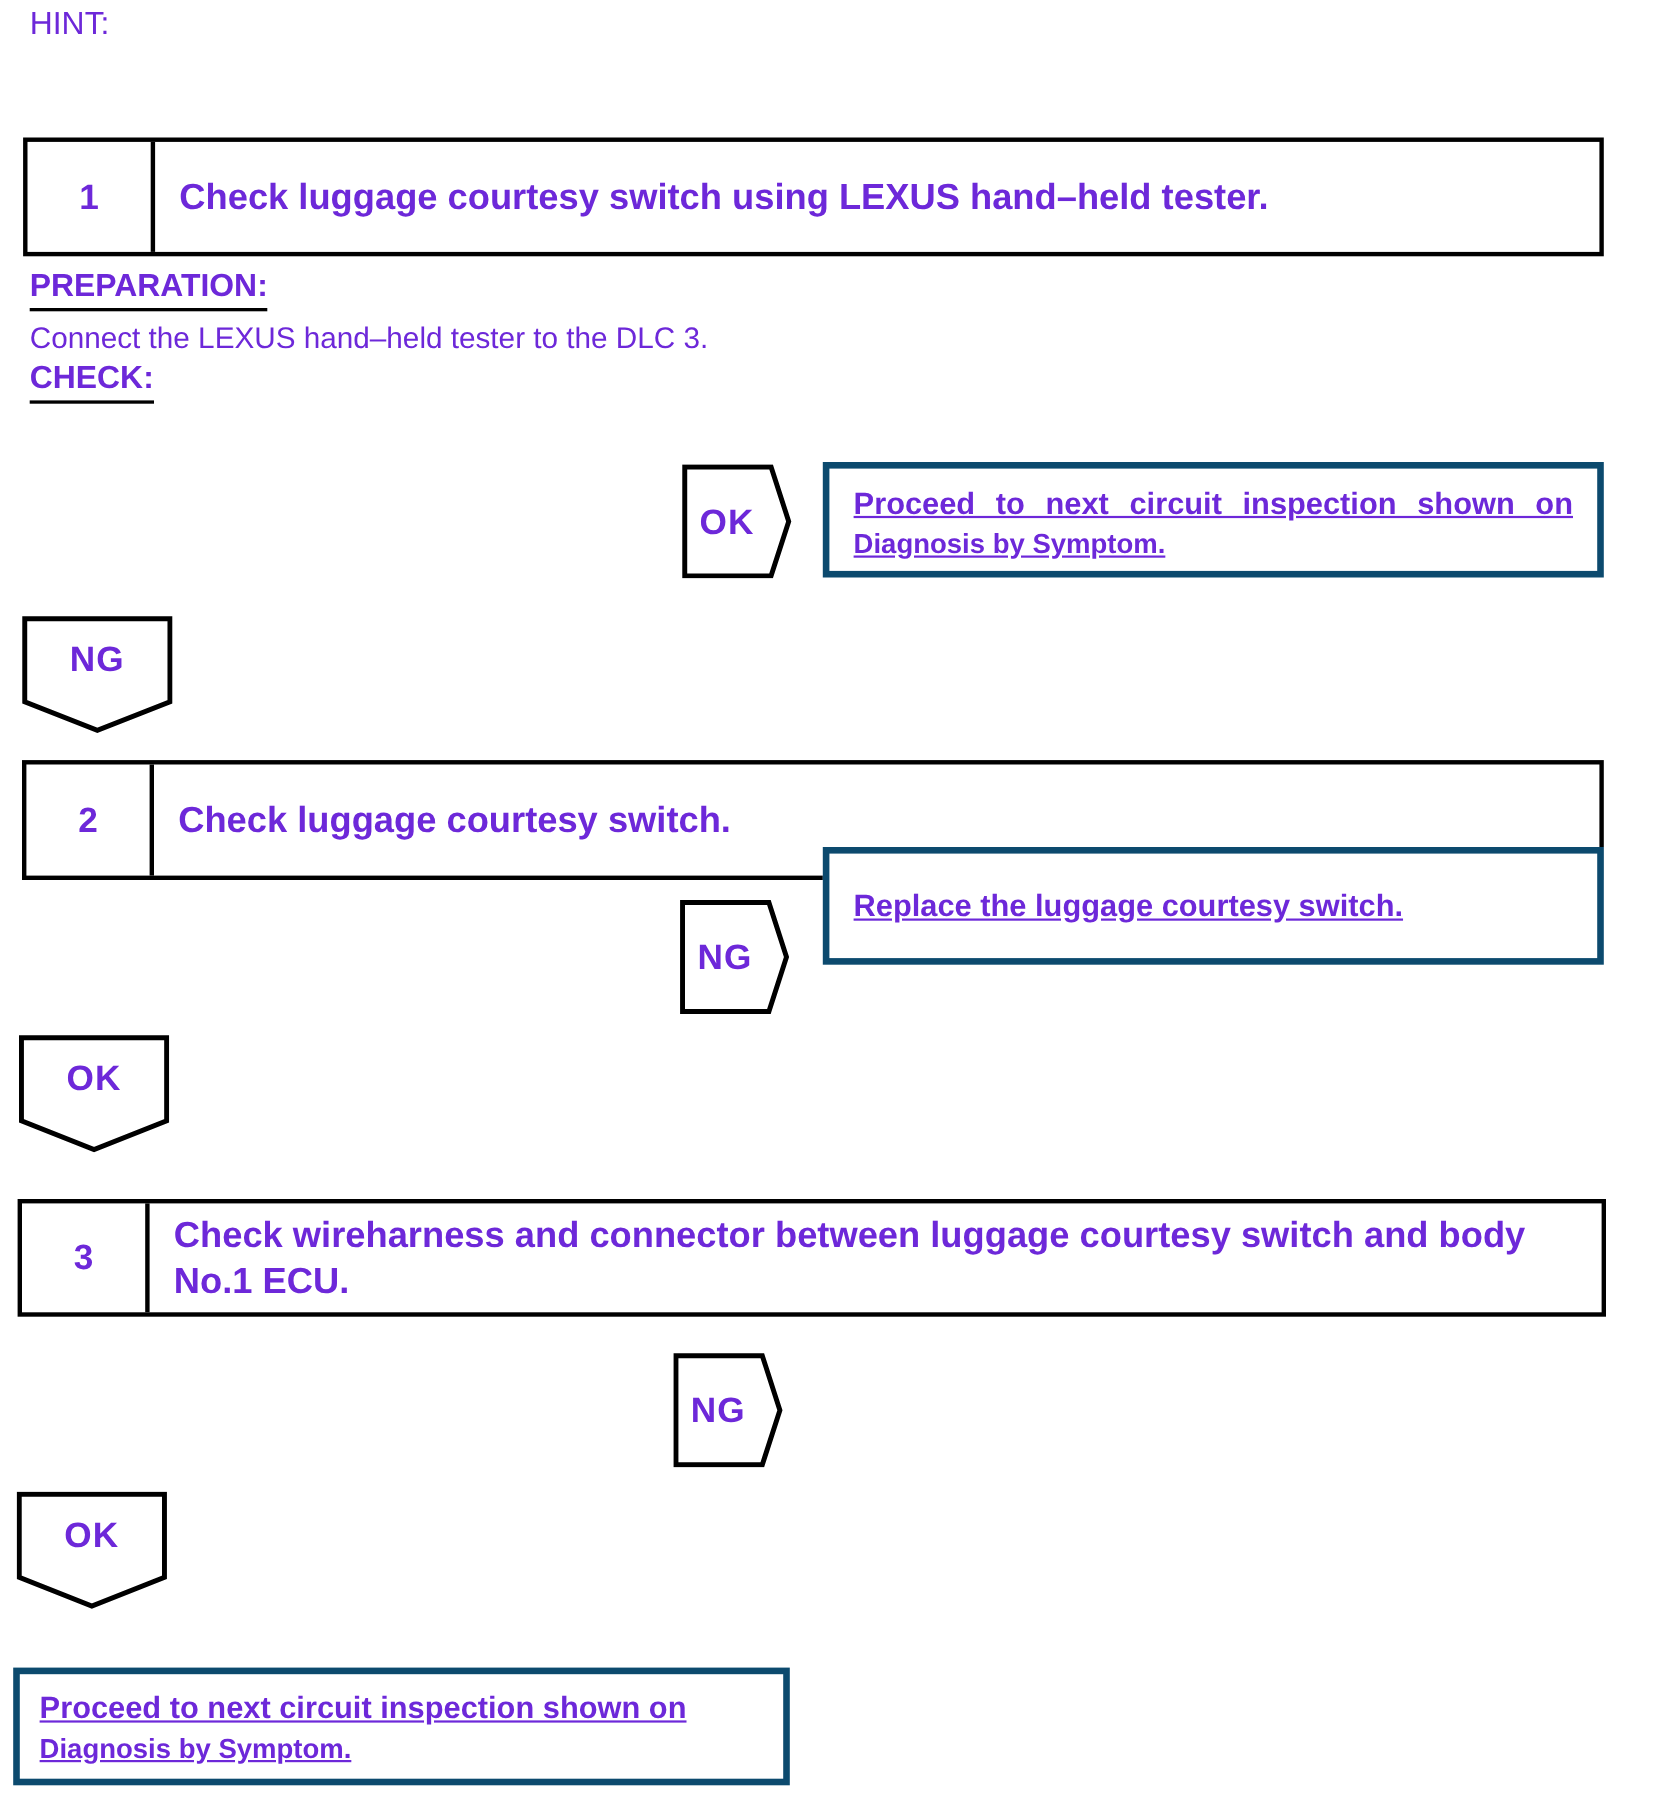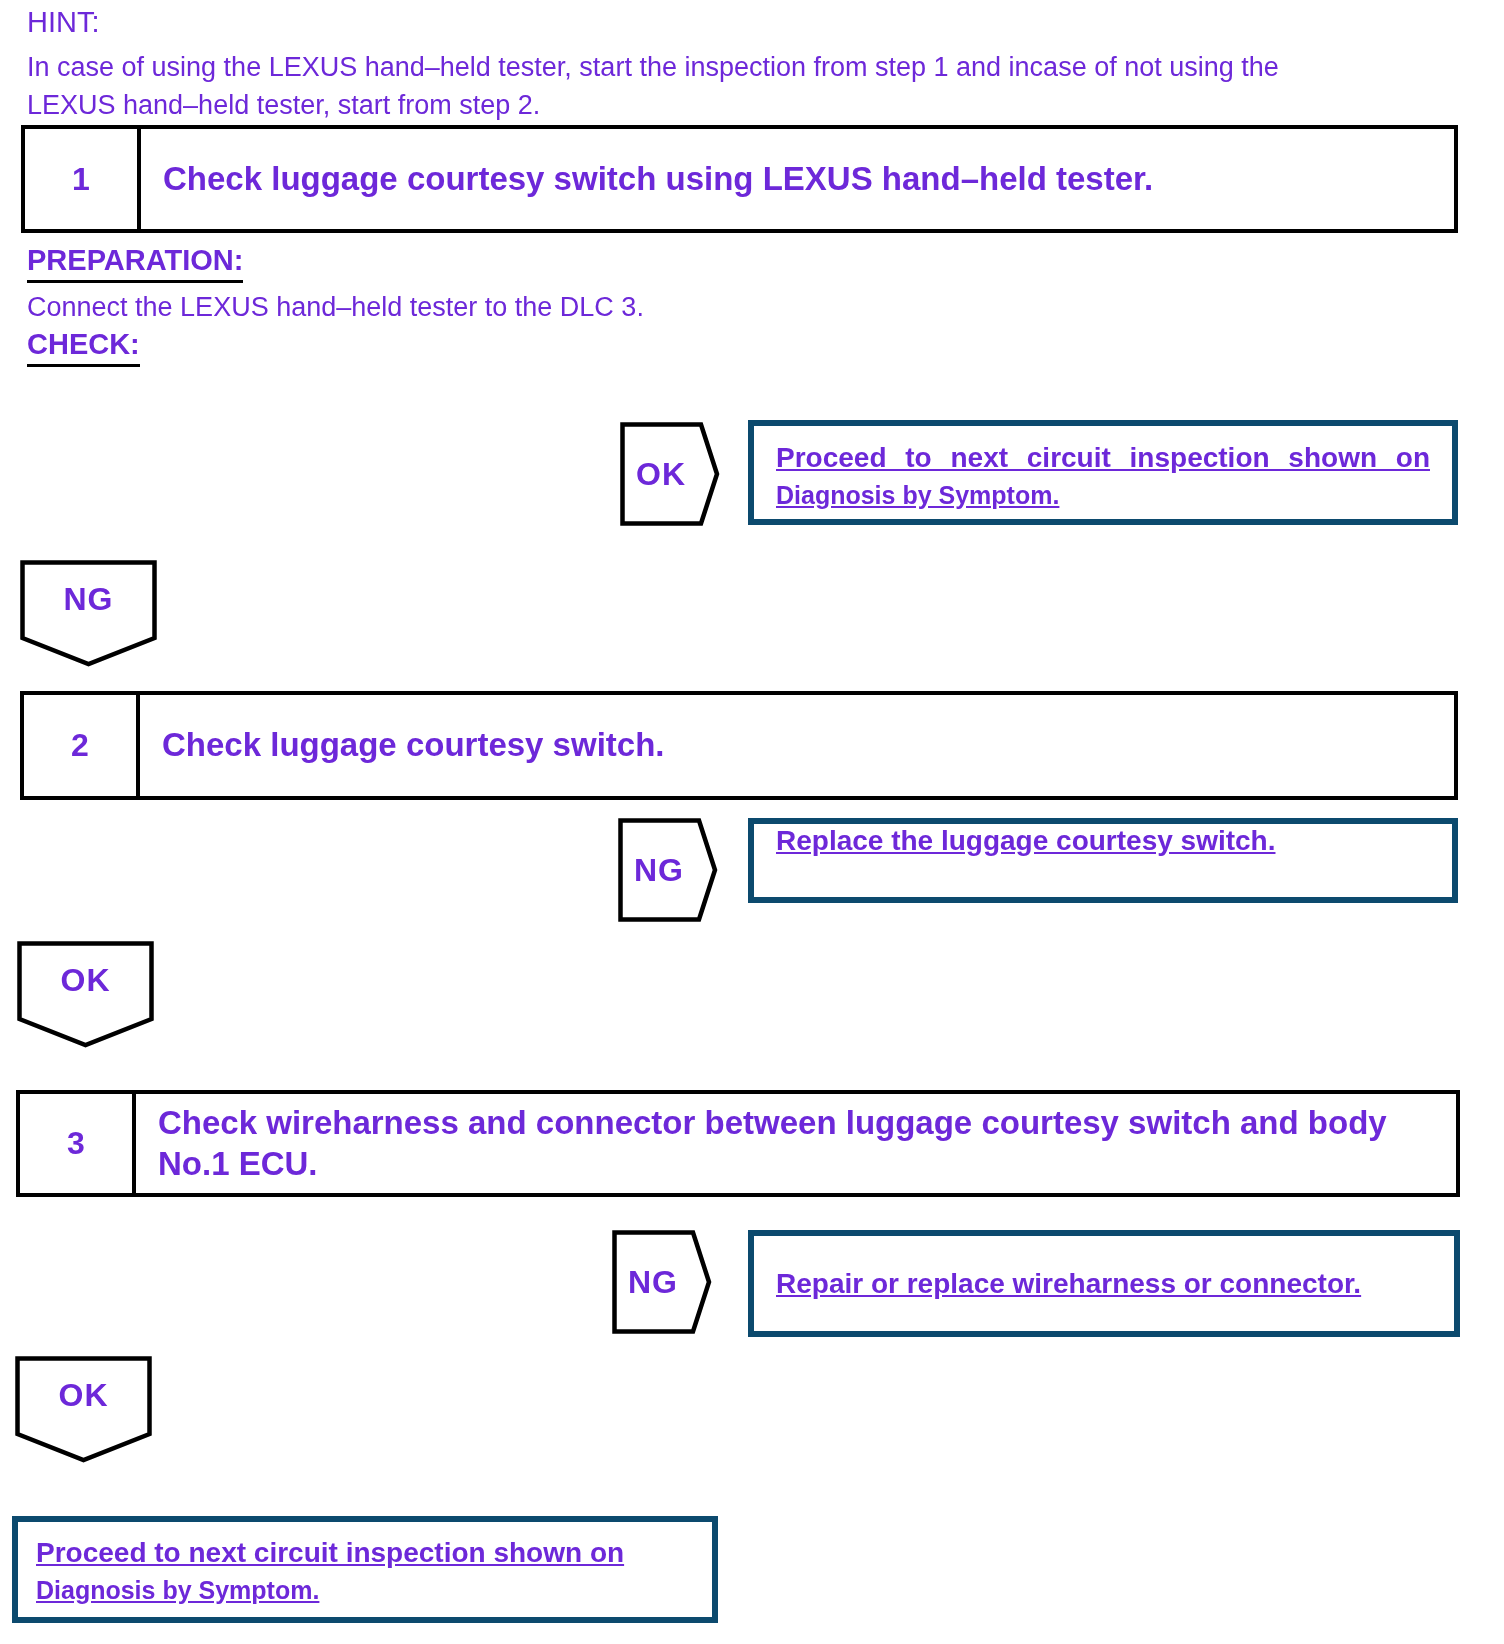--- a/index.html
+++ b/index.html
@@ -71,32 +71,30 @@
 
   
   .result-box{
     box-sizing:border-box;border:6px solid #0c4a6e;background:#fff;text-decoration:underline;
   }
   .rline1{font-size:28px;font-weight:700;line-height:1.2;}
   .rline2{font-size:25px;font-weight:700;line-height:1.2;margin-top:5px;}
   .justify{text-align:justify;text-align-last:justify;}
 
   .result1{left:748px;top:420px;width:710px;height:105px;padding:15px 22px 0 22px;}
-  .result2{left:748px;top:818px;width:710px;height:85px;display:flex;align-items:flex-start;padding-left:22px;}
+  .result2{left:748px;top:770px;width:710px;height:107px;display:flex;align-items:center;padding-left:22px;}
   .result3{left:748px;top:1230px;width:712px;height:107px;display:flex;align-items:center;padding-left:22px;}
   .final-box{left:12px;top:1516px;width:706px;height:107px;padding:14px 18px 0 18px;}
 </style>
 </head>
 <body>
 
 <div class="page">
 
   <div class="abs hint-label">HINT:</div>
-  <div class="abs hint-text pre">In case of using the LEXUS hand–held tester, start the inspection from step 1 and incase of not using the
-LEXUS hand–held tester, start from step 2.</div>
 
   <div class="abs step-box step1">
     <div class="step-num">1</div>
     <div class="step-title">Check luggage courtesy switch using LEXUS hand–held tester.</div>
   </div>
 
   <div class="abs sec-label prep-label">PREPARATION:</div>
   <div class="abs prep-text">Connect the LEXUS hand–held tester to the DLC 3.</div>
   <div class="abs sec-label check-label">CHECK:</div>
 
@@ -145,23 +143,20 @@
     <div class="step-title">Check wireharness and connector between luggage courtesy switch and body
 No.1 ECU.</div>
   </div>
 
   <div class="abs pent pent-right ng-right-3">
     <svg width="100" height="104" viewBox="0 0 100 104">
       <polygon points="2.5,2.5 81,2.5 97,52 81,101.5 2.5,101.5" fill="#ffffff" stroke="#000000" stroke-width="4.5"></polygon>
     </svg>
     <span class="pent-label">NG</span>
   </div>
-  <div class="abs result-box result3">
-    <div class="rline1">Repair or replace wireharness or connector.</div>
-  </div>
 
   <div class="abs pent pent-down ok-down-2">
     <svg width="137" height="107" viewBox="0 0 137 107">
       <polygon points="2.5,2.5 134.5,2.5 134.5,78 68.5,104 2.5,78" fill="#ffffff" stroke="#000000" stroke-width="4.5"></polygon>
     </svg>
     <span class="pent-label">OK</span>
   </div>
 
   <div class="abs result-box final-box">
     <div class="rline1">Proceed to next circuit inspection shown on</div>

